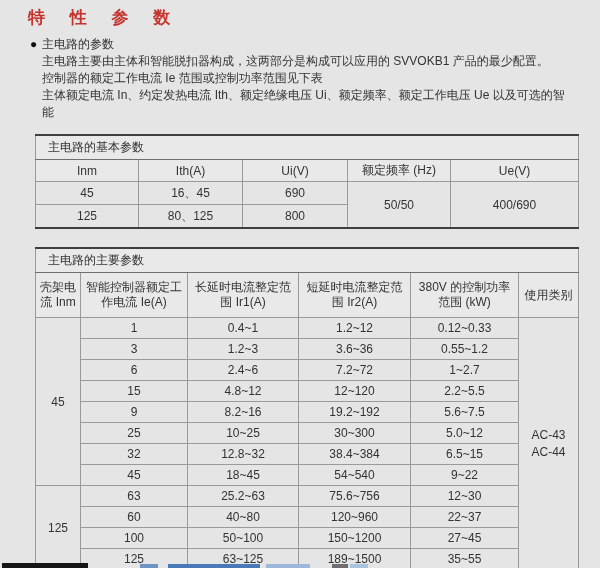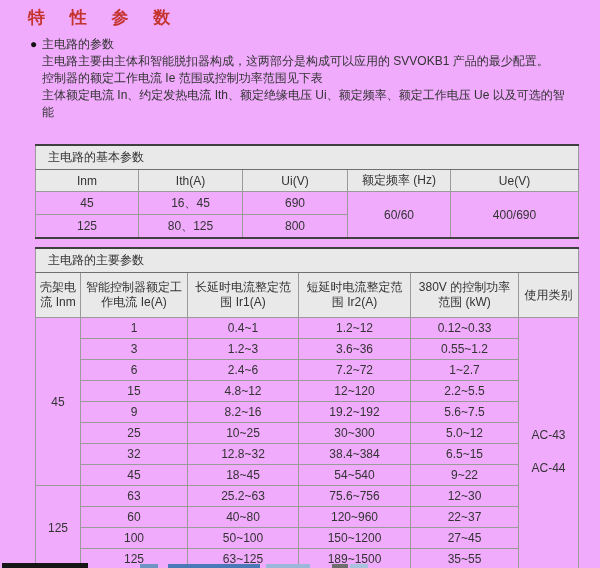--- a/index.html
+++ b/index.html
@@ -1,49 +1,49 @@
 <!DOCTYPE html>
 <html><head>
 <meta charset="utf-8">
 <style>
   html,body{margin:0;padding:0;background:#fff;}
   .page{
-    position:relative;width:600px;height:568px;background:#f0abfc;overflow:hidden;
+    position:relative;width:600px;height:568px;background:#e5e5e5;overflow:hidden;
     font-family:"Liberation Sans","DejaVu Sans",sans-serif;color:#333;
   }
   .doc-title{
     position:absolute;left:28px;top:6px;margin:0;
     font-size:17px;font-weight:bold;letter-spacing:10px;color:#c5332d;
   }
   .intro{position:absolute;left:30px;top:36px;width:545px;font-size:12px;line-height:17px;}
   .intro-bullet-row{display:flex;align-items:flex-start;}
   .bullet-dot{width:12px;font-size:12px;line-height:17px;color:#111;}
   .intro-body{padding-left:12px;}
   .tbl{
     position:absolute;left:35px;width:543px;
     border-collapse:collapse;table-layout:fixed;
     border-top:2px solid #3f3f3f;border-bottom:2px solid #3f3f3f;
   }
-  .tbl-1{top:144px;}
+  .tbl-1{top:134px;}
   .tbl-2{top:247px;}
   .tbl td,.tbl th{
     border:1px solid #9a9a9a;font-size:12px;font-weight:normal;
     text-align:center;vertical-align:middle;color:#333;padding:0 3px;
     overflow:hidden;
   }
   .caption-row td{
     background:#e9e9e9;text-align:left;padding:3px 0 3px 12px;height:14px;
     border-bottom:1px solid #6f6f6f;
   }
   .header-row th{background:#e9e9e9;margin-top:8px;}
   .tbl-1 .header-row th{height:21px;}
   .tbl-1 .data-row td{height:22px;}
   .tbl-2 .header-row th{height:40px;line-height:15px;padding:2px 3px;}
   .tbl-2 .data-row td{height:20px;}
-  .usage-cell div{line-height:17px;margin-top:16px;}
+  .usage-cell div{line-height:17px;}
   
   .cut-strip{position:absolute;left:0;bottom:0;width:600px;height:6px;}
   .cut-strip .seg{position:absolute;bottom:0;}
   .seg-black{left:2px;width:86px;height:5px;background:#161616;}
   .seg-b1{left:140px;width:18px;height:4px;background:#6f94c4;}
   .seg-b2{left:168px;width:92px;height:4px;background:#4a79b8;}
   .seg-b3{left:266px;width:44px;height:4px;background:#9cb7da;}
   .seg-g1{left:332px;width:16px;height:4px;background:#6e6e6e;}
   .seg-b4{left:350px;width:18px;height:4px;background:#a9c2de;}
 </style>
@@ -83,21 +83,21 @@
         <th>Ith(A)</th>
         <th>Ui(V)</th>
         <th>额定频率 (Hz)</th>
         <th>Ue(V)</th>
       </tr>
 
     <tr class="data-row">
           <td>45</td>
           <td>16、45</td>
           <td>690</td>
-          <td rowspan="2">60/60</td>
+          <td rowspan="2">50/50</td>
           <td rowspan="2">400/690</td>
         </tr>
         <tr class="data-row">
           <td>125</td>
           <td>80、125</td>
           <td>800</td>
         </tr>
       </tbody>
   </table>
 

